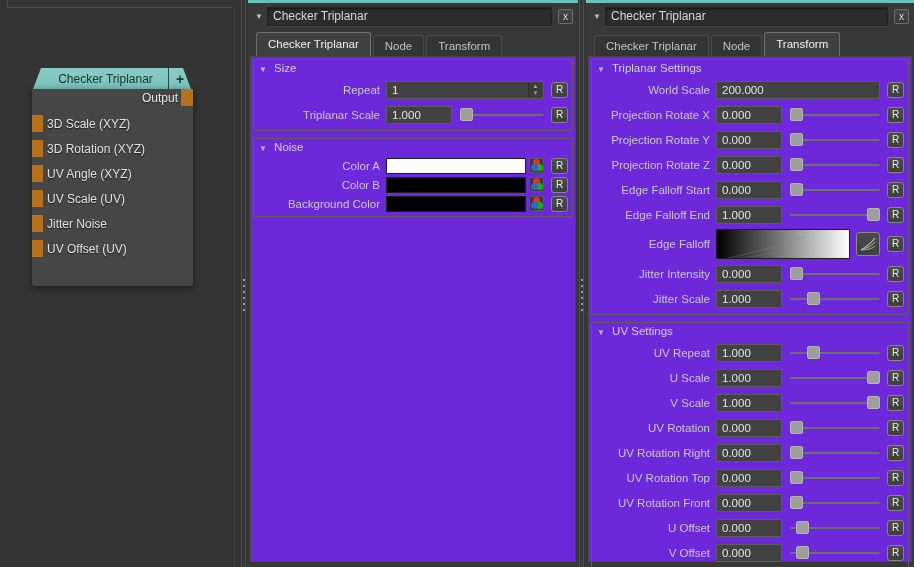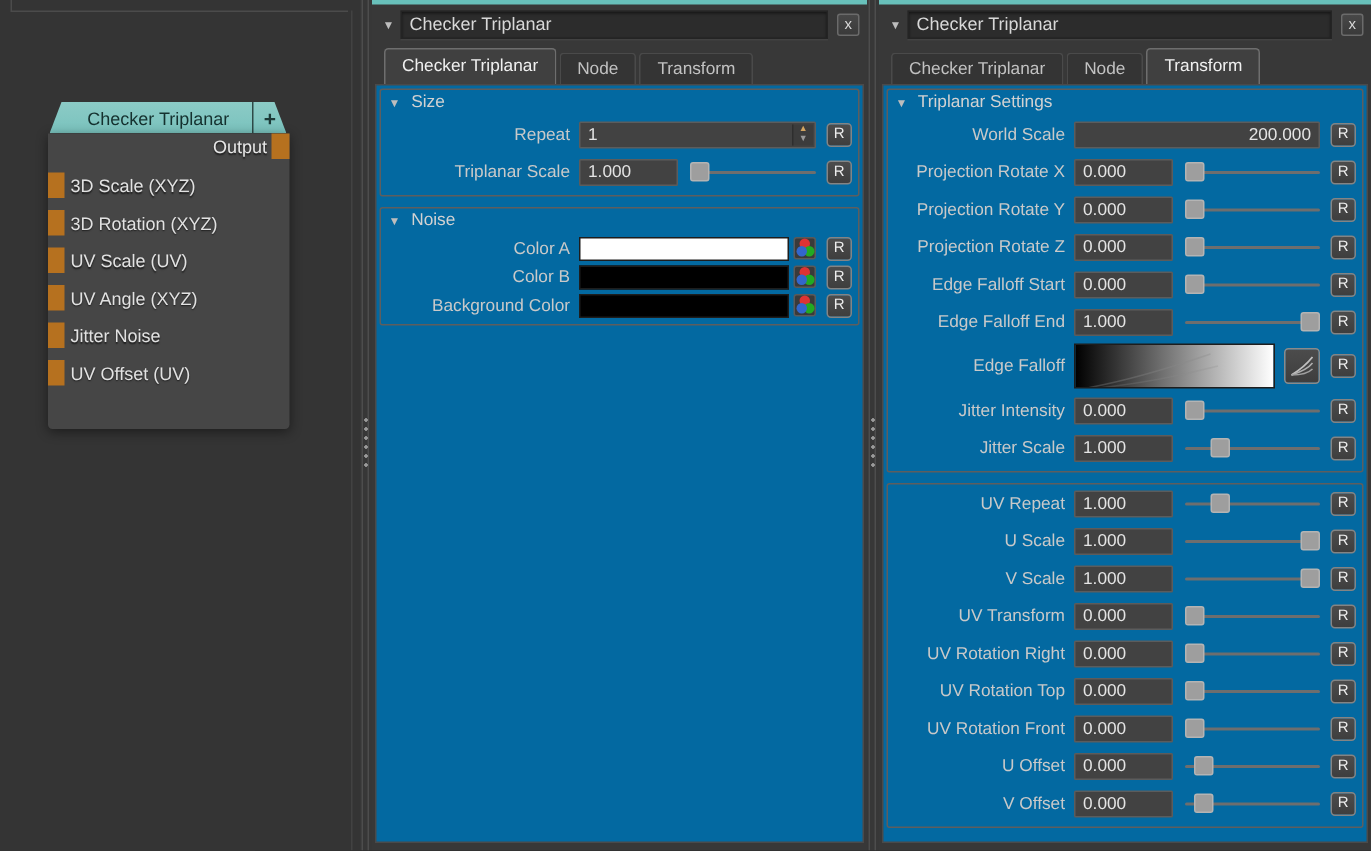--- a/index.html
+++ b/index.html
@@ -75,39 +75,39 @@
     border:1px solid #4a4a4a; border-bottom:none; border-radius:3px 3px 0 0;
     background:#343434; color:#c2c2c2;
     height:21px; line-height:20px; padding:0 11px; margin-right:2px; font-size:11.5px;
   }
   .tab.active {
     height:24px; line-height:23px;
     background:#404040; border-color:#6e6e6e; color:#f0f0f0;
   }
   .content-frame {
     position:absolute; left:2px; right:2px; top:56px; bottom:5px;
-    border:1px solid #4a4a4a; background:#0369a1; padding:2px;
+    border:1px solid #4a4a4a; background:#6d28d9; padding:2px;
   }
   .group { border:1px solid #5e5e5e; border-radius:2px; margin-bottom:7px; padding-bottom:3px; }
   .group-title { height:17px; line-height:17px; padding-left:5px; color:#d2d2d2; font-size:11.5px; }
   .group-title .collapse-arrow { display:inline; margin:0 4px 0 0; font-size:8px; }
 
   .prow { display:flex; align-items:center; height:25px; padding:0 4px 0 2px; }
   .prow.color-row { height:19px; }
   .prow.gradient-row { height:34px;justify-content:flex-end; }
   .rlabel { text-align:right; padding-right:6px; color:#c9c9c9; white-space:nowrap; font-size:11.5px; }
   .mid .rlabel { width:130px; } .rgt .rlabel { width:122px; }
   .ctl { flex:1; display:flex; align-items:center; min-width:0; }
 
   .field {
     height:18px; background:#424242; border:1px solid #5c5c5c; border-radius:1px;
     color:#e4e4e4; line-height:16px; padding:0 5px; font-size:11.5px;
   }
   .field.narrow { width:66px; }
-  .field.wide { flex:1;text-align:right; }
+  .field.wide { flex:1; }
   .spinbox { flex:1; position:relative; }
   .spinner { position:absolute; right:1px; top:1px; bottom:1px; width:14px; border-left:1px solid #2e2e2e;
     display:flex; flex-direction:column; align-items:center; justify-content:center; background:#3c3c3c; }
   .spin-up { font-size:6px; color:#d2a461; line-height:7px; }
   .spin-down { font-size:6px; color:#9a9a9a; line-height:7px; }
 
   .slider { flex:1; position:relative; height:15px; margin-left:8px; }
   .slider .groove { position:absolute; left:0; right:0; top:7px; height:2px; background:#6e6e6e; border-radius:1px; }
   .slider .handle { position:absolute; top:1px; width:13px; height:13px; background:#9e9e9e; border:1px solid #b4b4b4; border-radius:2px; }
 
@@ -153,25 +153,25 @@
           <div class="node-row">
             <span class="port port-in"></span>
             <span class="node-in-label">3D Scale (XYZ)</span>
           </div>
           <div class="node-row">
             <span class="port port-in"></span>
             <span class="node-in-label">3D Rotation (XYZ)</span>
           </div>
           <div class="node-row">
             <span class="port port-in"></span>
+            <span class="node-in-label">UV Angle (XYZ)</span>
+          </div>
+          <div class="node-row">
+            <span class="port port-in"></span>
             <span class="node-in-label">UV Scale (UV)</span>
-          </div>
-          <div class="node-row">
-            <span class="port port-in"></span>
-            <span class="node-in-label">UV Angle (XYZ)</span>
           </div>
           <div class="node-row">
             <span class="port port-in"></span>
             <span class="node-in-label">Jitter Noise</span>
           </div>
           <div class="node-row">
             <span class="port port-in"></span>
             <span class="node-in-label">UV Offset (UV)</span>
           </div>
         </div>
@@ -382,20 +382,21 @@
             <div class="field narrow">1.000</div>
             <div class="slider">
               <div class="groove"></div>
               <div class="handle" style="left: calc(22% - 2.86px);"></div>
             </div>
           </div>
           <div class="reset-btn">R</div>
         </div>
       </div>
       <div class="group">
+        <div class="group-title"><span class="collapse-arrow">▼</span><span> UV Settings</span></div>
         <div class="prow">
           <span class="rlabel">UV Repeat</span>
           <div class="ctl">
             <div class="field narrow">1.000</div>
             <div class="slider">
               <div class="groove"></div>
               <div class="handle" style="left: calc(22% - 2.86px);"></div>
             </div>
           </div>
           <div class="reset-btn">R</div>
@@ -416,21 +417,21 @@
           <div class="ctl">
             <div class="field narrow">1.000</div>
             <div class="slider">
               <div class="groove"></div>
               <div class="handle" style="left: calc(100% - 13px);"></div>
             </div>
           </div>
           <div class="reset-btn">R</div>
         </div>
         <div class="prow">
-          <span class="rlabel">UV Transform</span>
+          <span class="rlabel">UV Rotation</span>
           <div class="ctl">
             <div class="field narrow">0.000</div>
             <div class="slider">
               <div class="groove"></div>
               <div class="handle" style="left: calc(0% + 0px);"></div>
             </div>
           </div>
           <div class="reset-btn">R</div>
         </div>
         <div class="prow">

